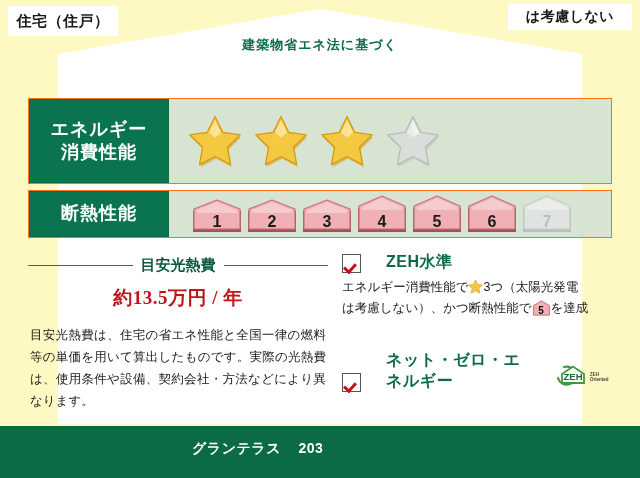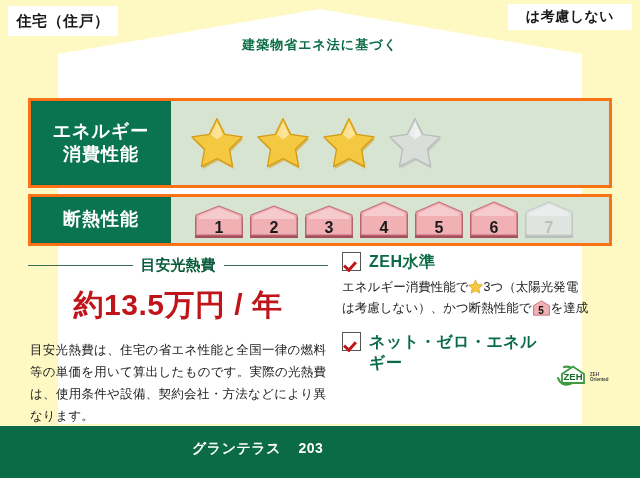--- a/index.html
+++ b/index.html
@@ -52,21 +52,21 @@
 
   
   .panel{
     position:absolute;left:28px;top:98px;width:584px;height:312px;
   }
 
   
   .row{
     position:relative;
     display:flex;align-items:stretch;
-    border:3px solid #f97316;
+    border:1px solid #f97316;
     background:#d8e4d2;
   }
   .row-energy{height:84px;}
   .row-insul{height:46px;margin-top:6px;}
   .row-label{
     width:140px;
     background:#0a7350;
     color:#ffffff;
     font-weight:bold;
     display:flex;flex-direction:column;
@@ -95,40 +95,40 @@
     position:absolute;left:0;right:0;bottom:2px;
     text-align:center;font-size:16px;font-weight:bold;color:#1a1a1a;
   }
   .hbox.off .hnum{color:#b9bfba;}
 
   
   .lower{
     position:absolute;left:28px;top:252px;width:584px;height:160px;
     display:flex;
   }
-  .lower-left{width:300px;position:relative;}
+  .lower-left{width:300px;position:relative;font-family:Liberation Serif, serif;}
   .lower-right{flex:1;position:relative;padding-left:14px;}
 
   .cost-head{
     display:flex;align-items:center;justify-content:center;
     gap:8px;margin-top:4px;
   }
   .cost-head .rule{height:1px;background:#3d6b53;flex:1;}
   .cost-head .txt{font-size:15px;font-weight:bold;color:#0a5c3c;white-space:nowrap;}
   .cost-value{
     text-align:center;color:#c0141b;font-weight:bold;
-    font-size:30px;margin-top:10px;letter-spacing:.5px;
+    font-size:19px;margin-top:10px;letter-spacing:.5px;
   }
   .cost-note{
     margin-top:14px;font-size:12.5px;color:#1a1a1a;line-height:1.75;
     text-align:justify;padding:0 2px;
   }
 
   .zeh-block{margin-bottom:12px;}
-  .zeh-head{display:flex;align-items:flex-start;gap:8px;}
+  .zeh-head{display:flex;align-items:flex-end;gap:25px;}
   .chk{
     width:17px;height:17px;border:1.5px solid #555;background:#fff;
     position:relative;flex:0 0 17px;
   }
   .chk:after{
     content:"";position:absolute;left:3px;top:6px;
     width:5px;height:9px;border:solid #c0141b;
     border-width:0 3px 3px 0;transform:rotate(42deg);
   }
   .zeh-title{font-size:16px;font-weight:bold;color:#0a6b46;letter-spacing:.5px;}

